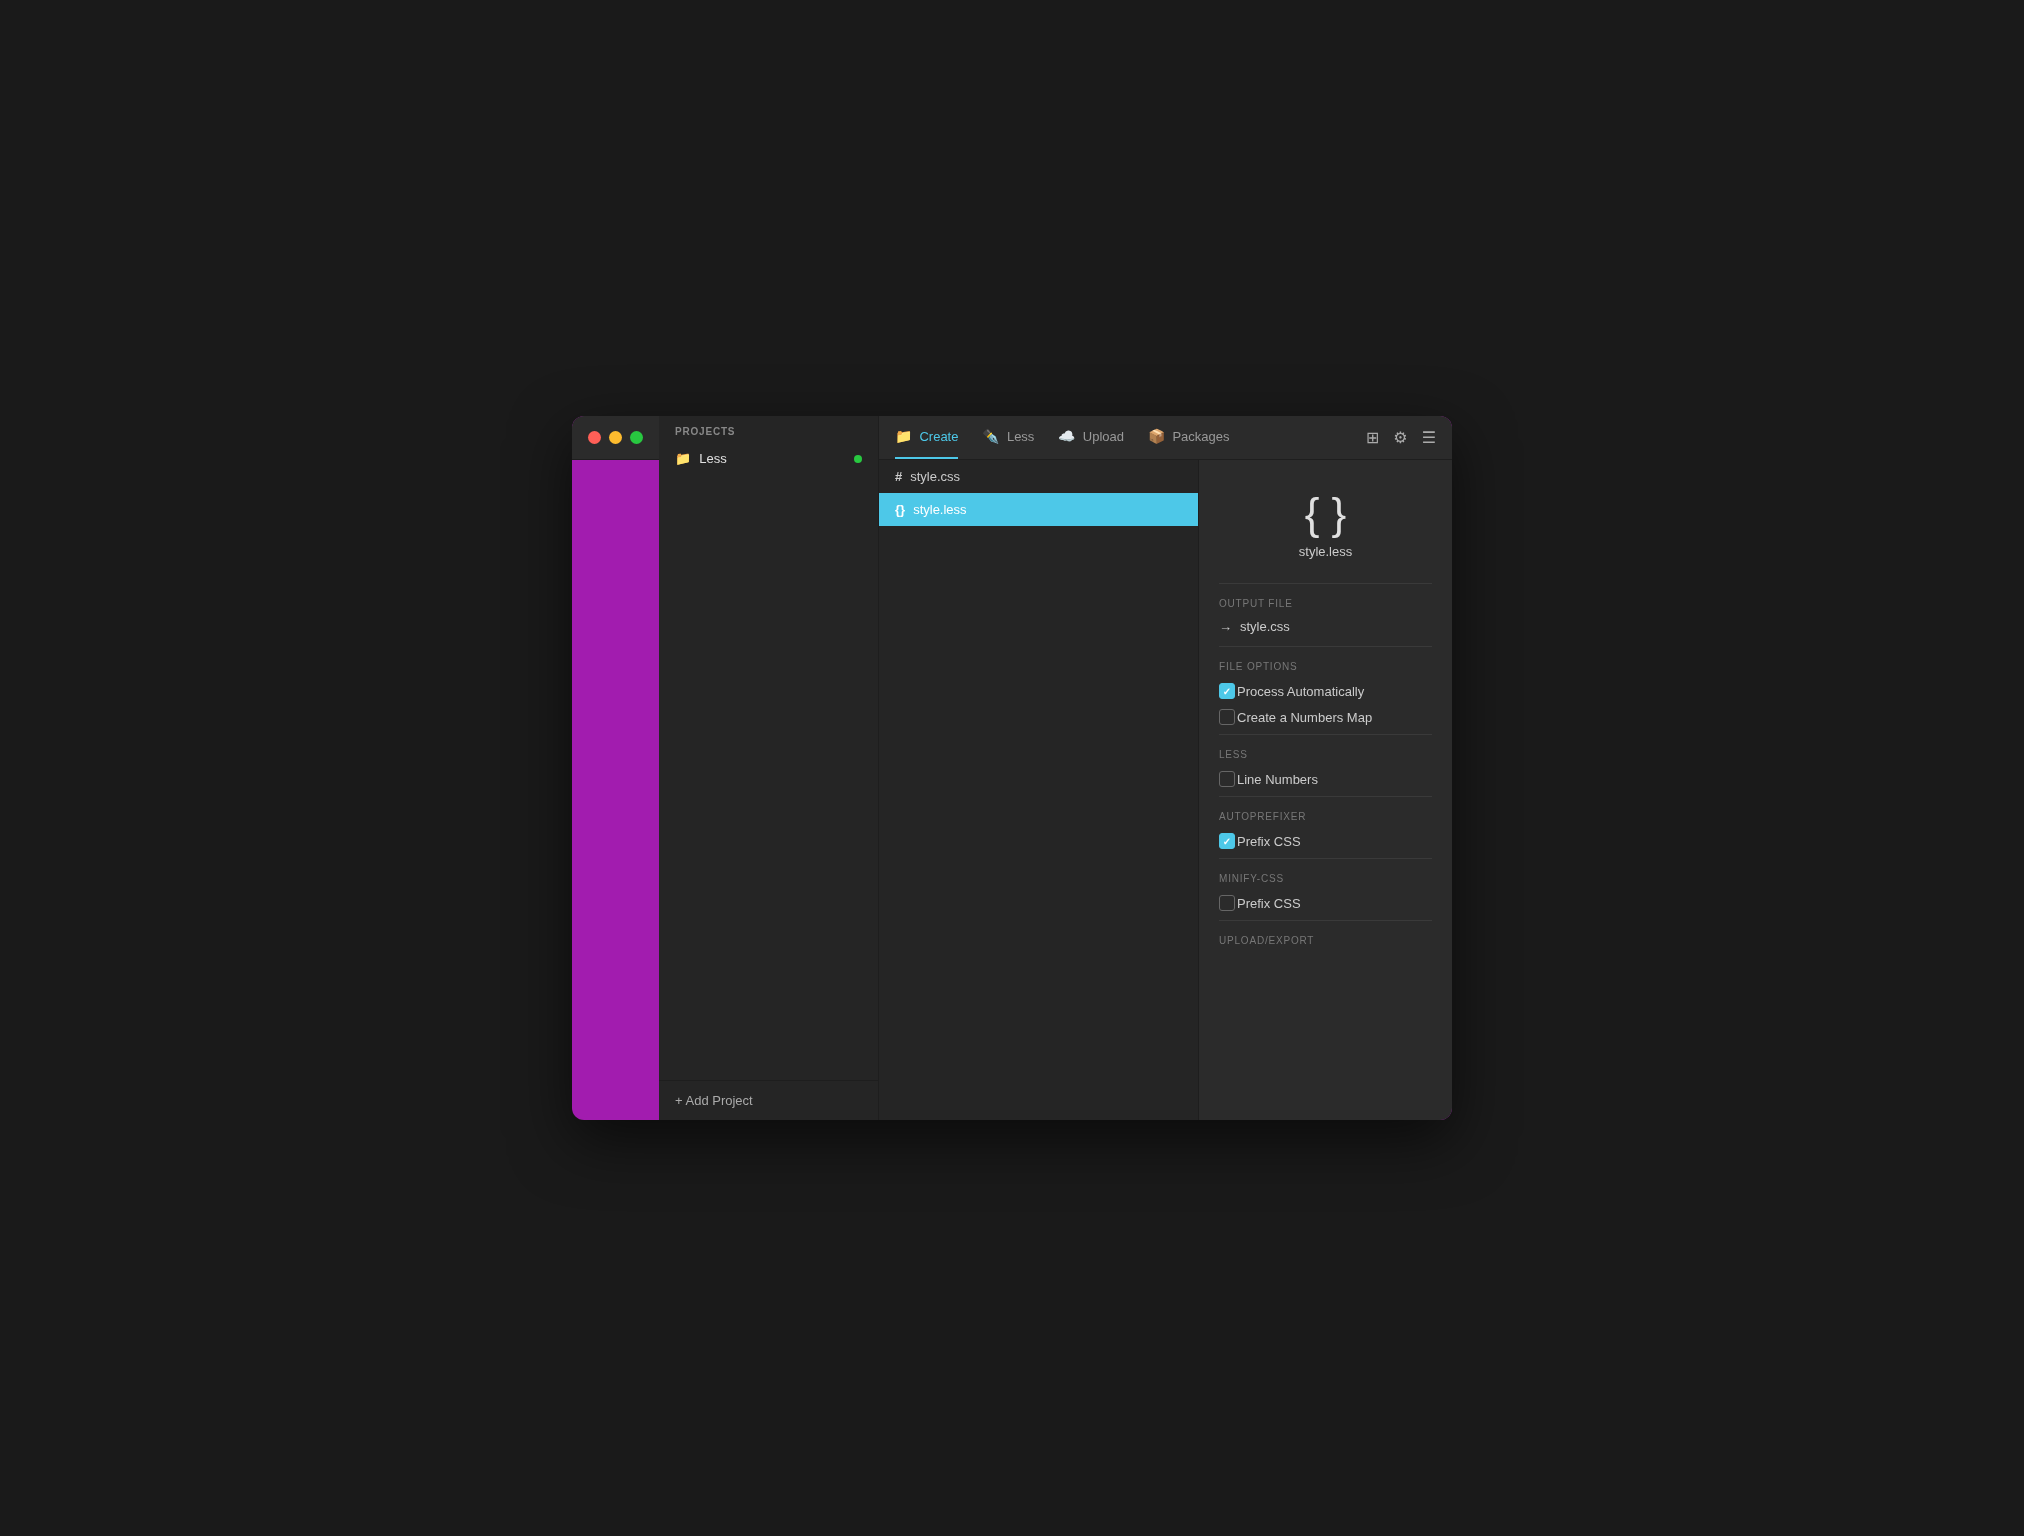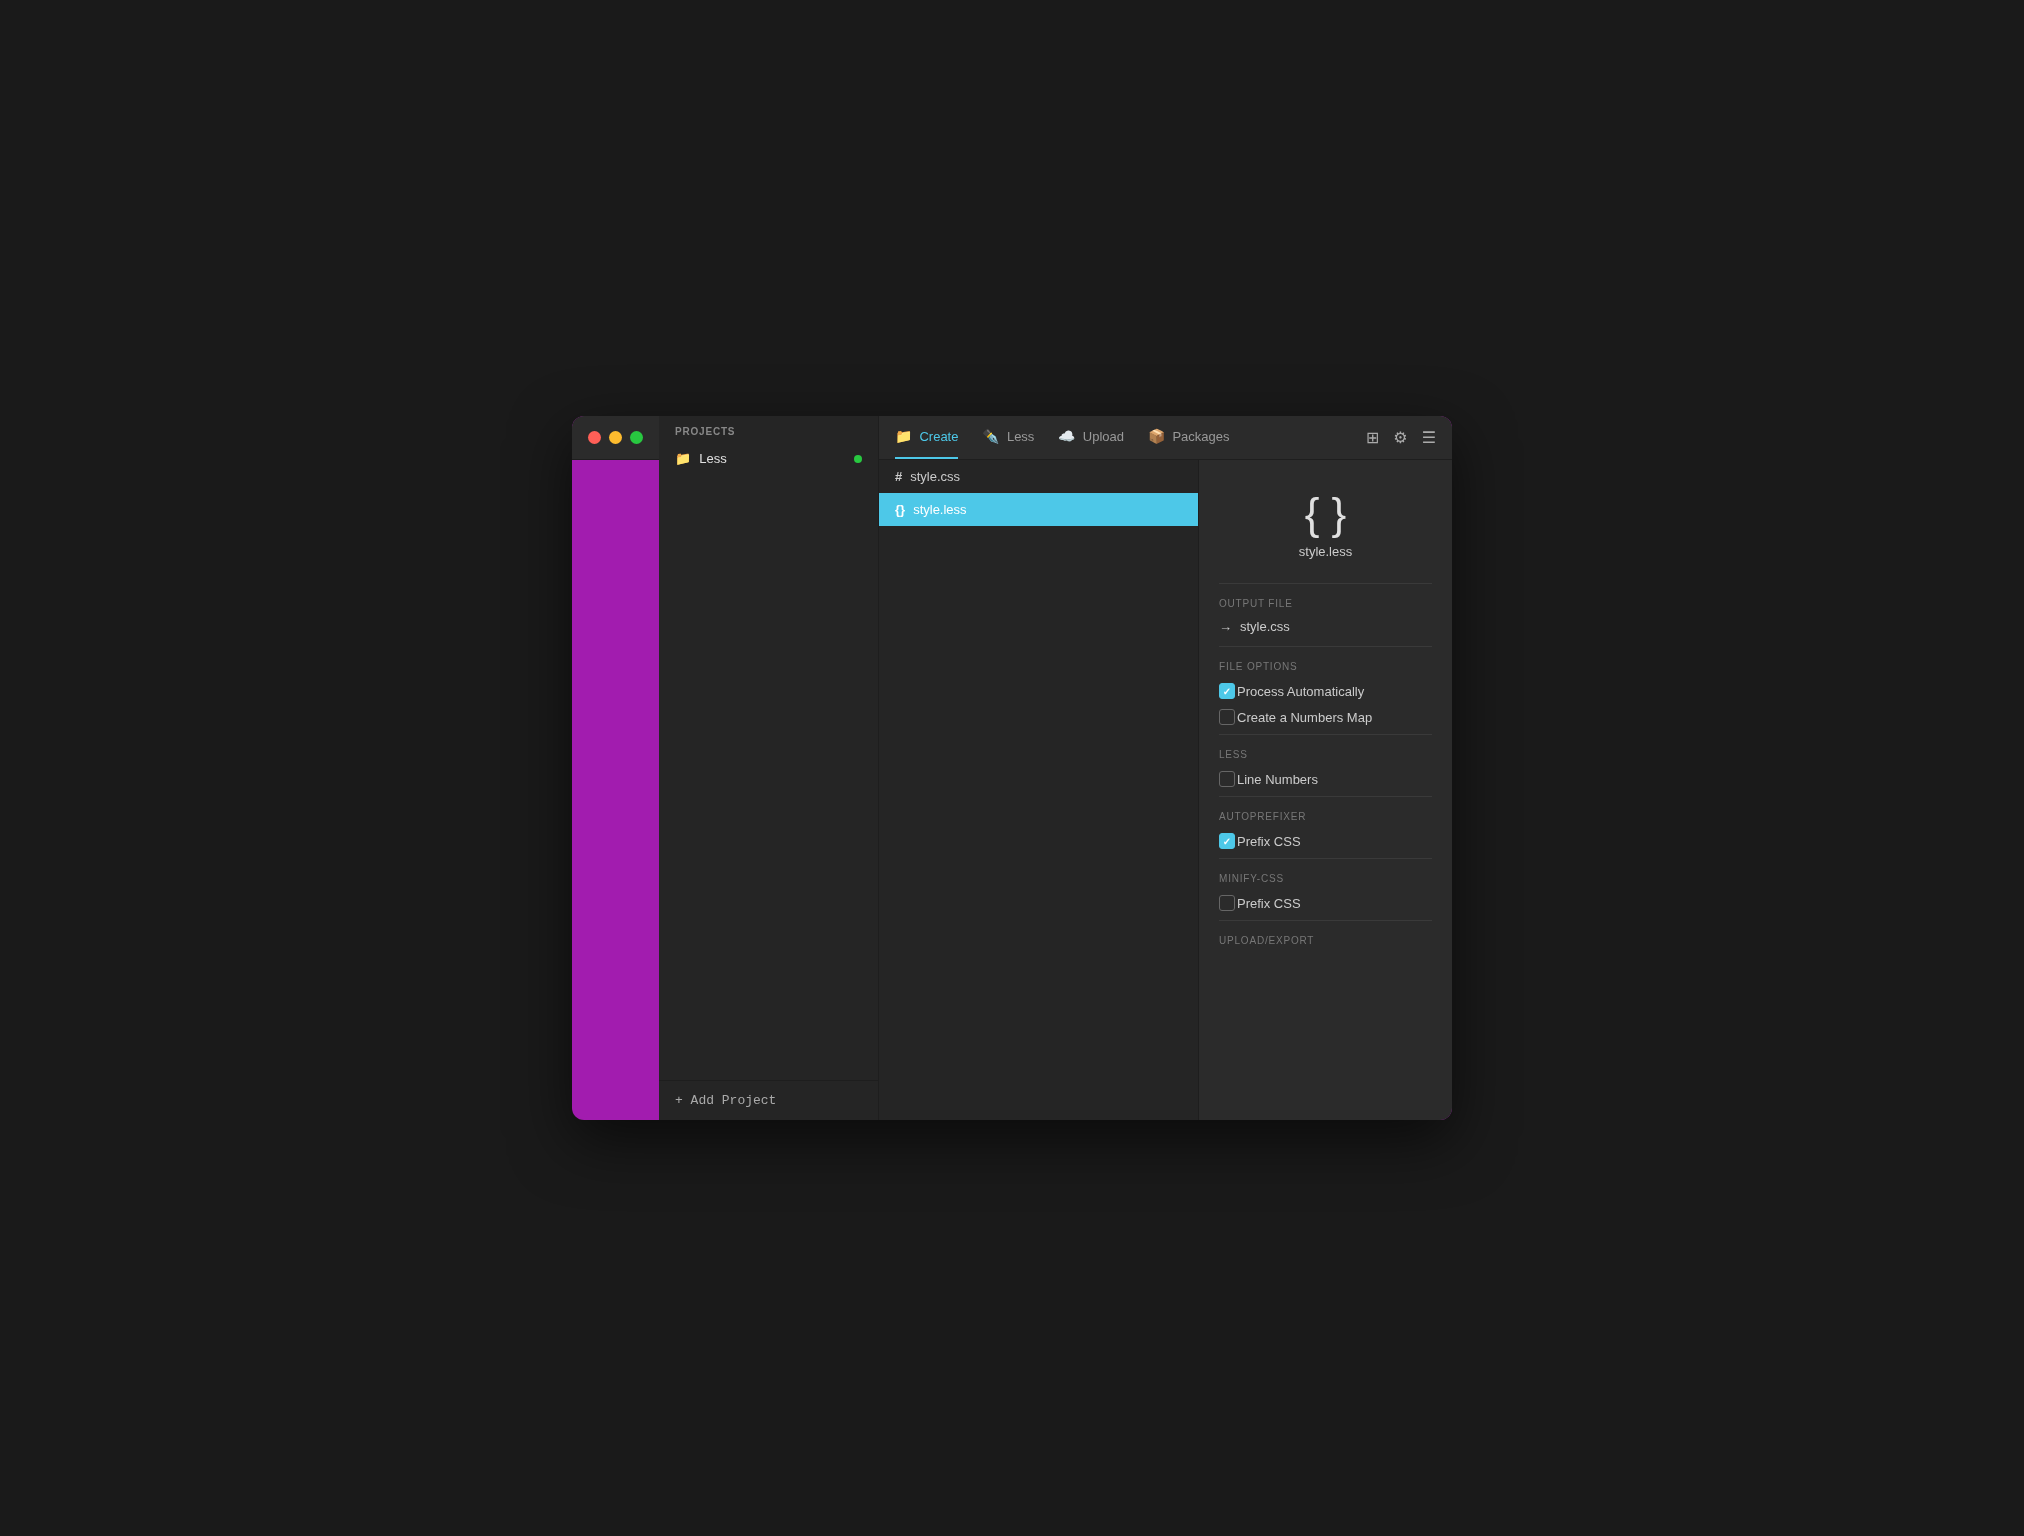--- a/index.html
+++ b/index.html
@@ -95,21 +95,20 @@
     .add-project-btn {
       color: #aaa;
       font-size: 13px;
       display: flex;
       align-items: center;
       gap: 6px;
       cursor: pointer;
       background: none;
       border: none;
       padding: 0;
-      font-family: Liberation Mono, monospace;
     }
     
     .main {
       flex: 1;
       display: flex;
       flex-direction: column;
       overflow: hidden;
     }
     
     .tabbar {

